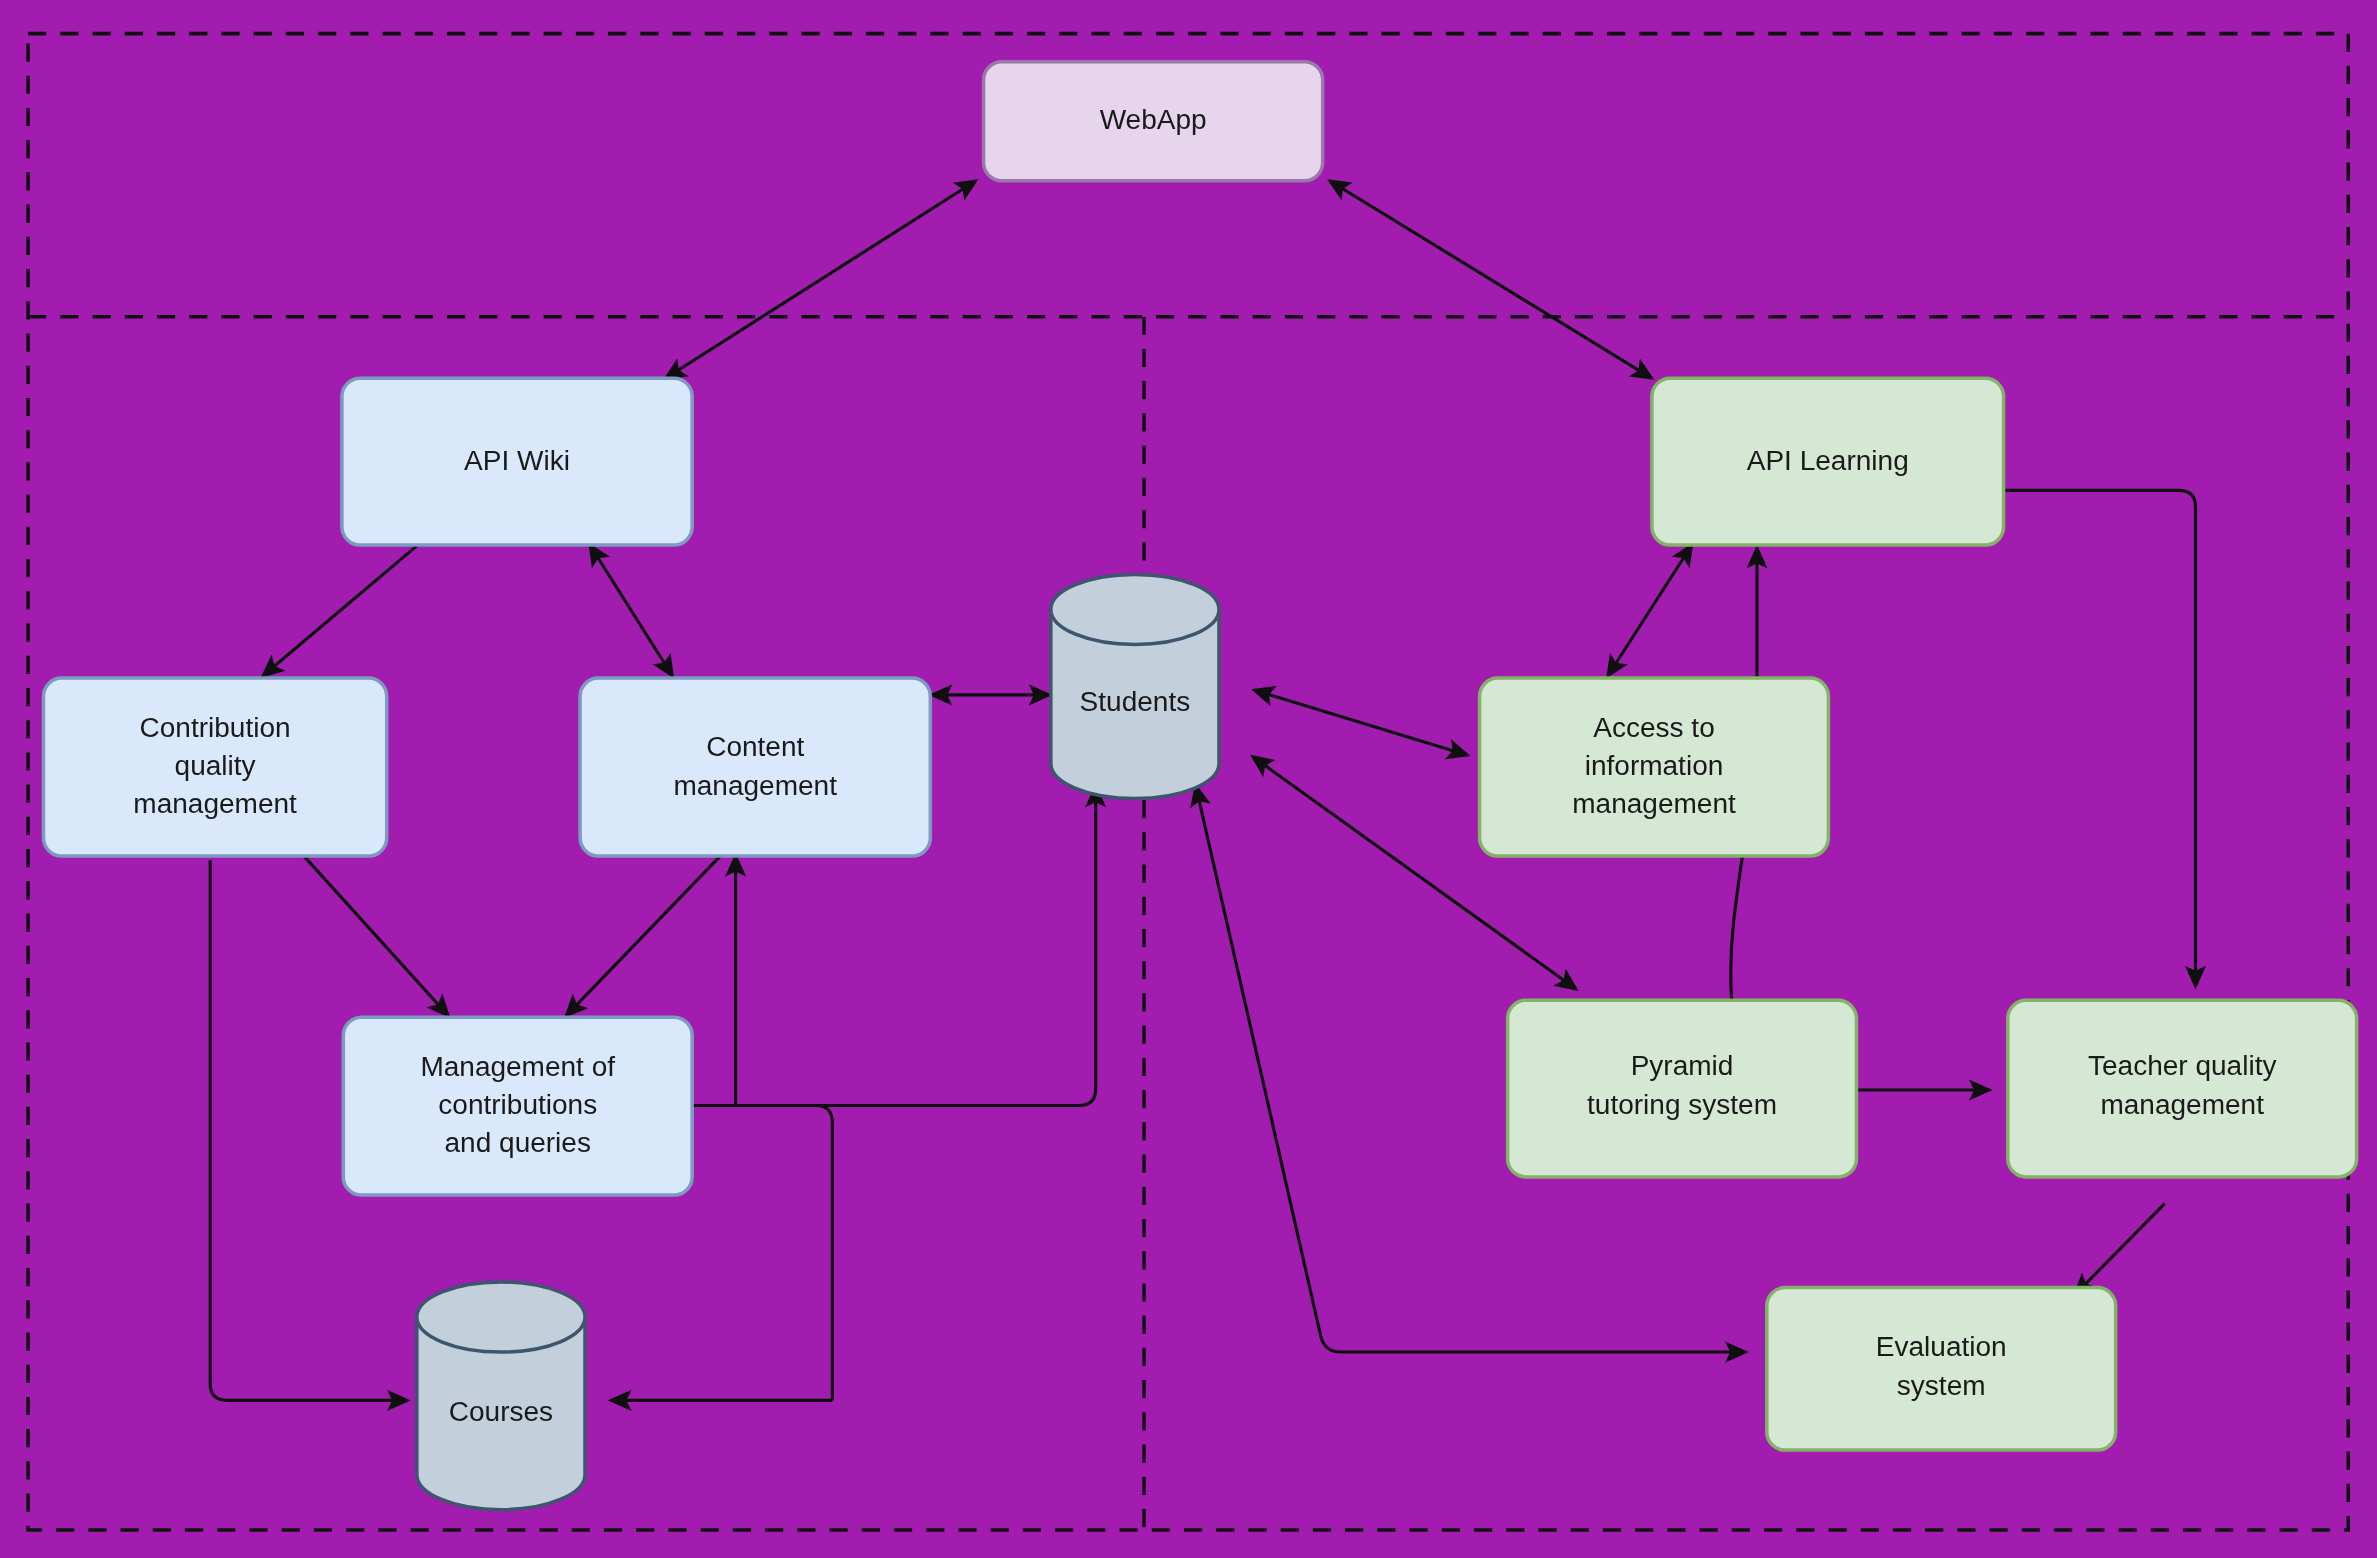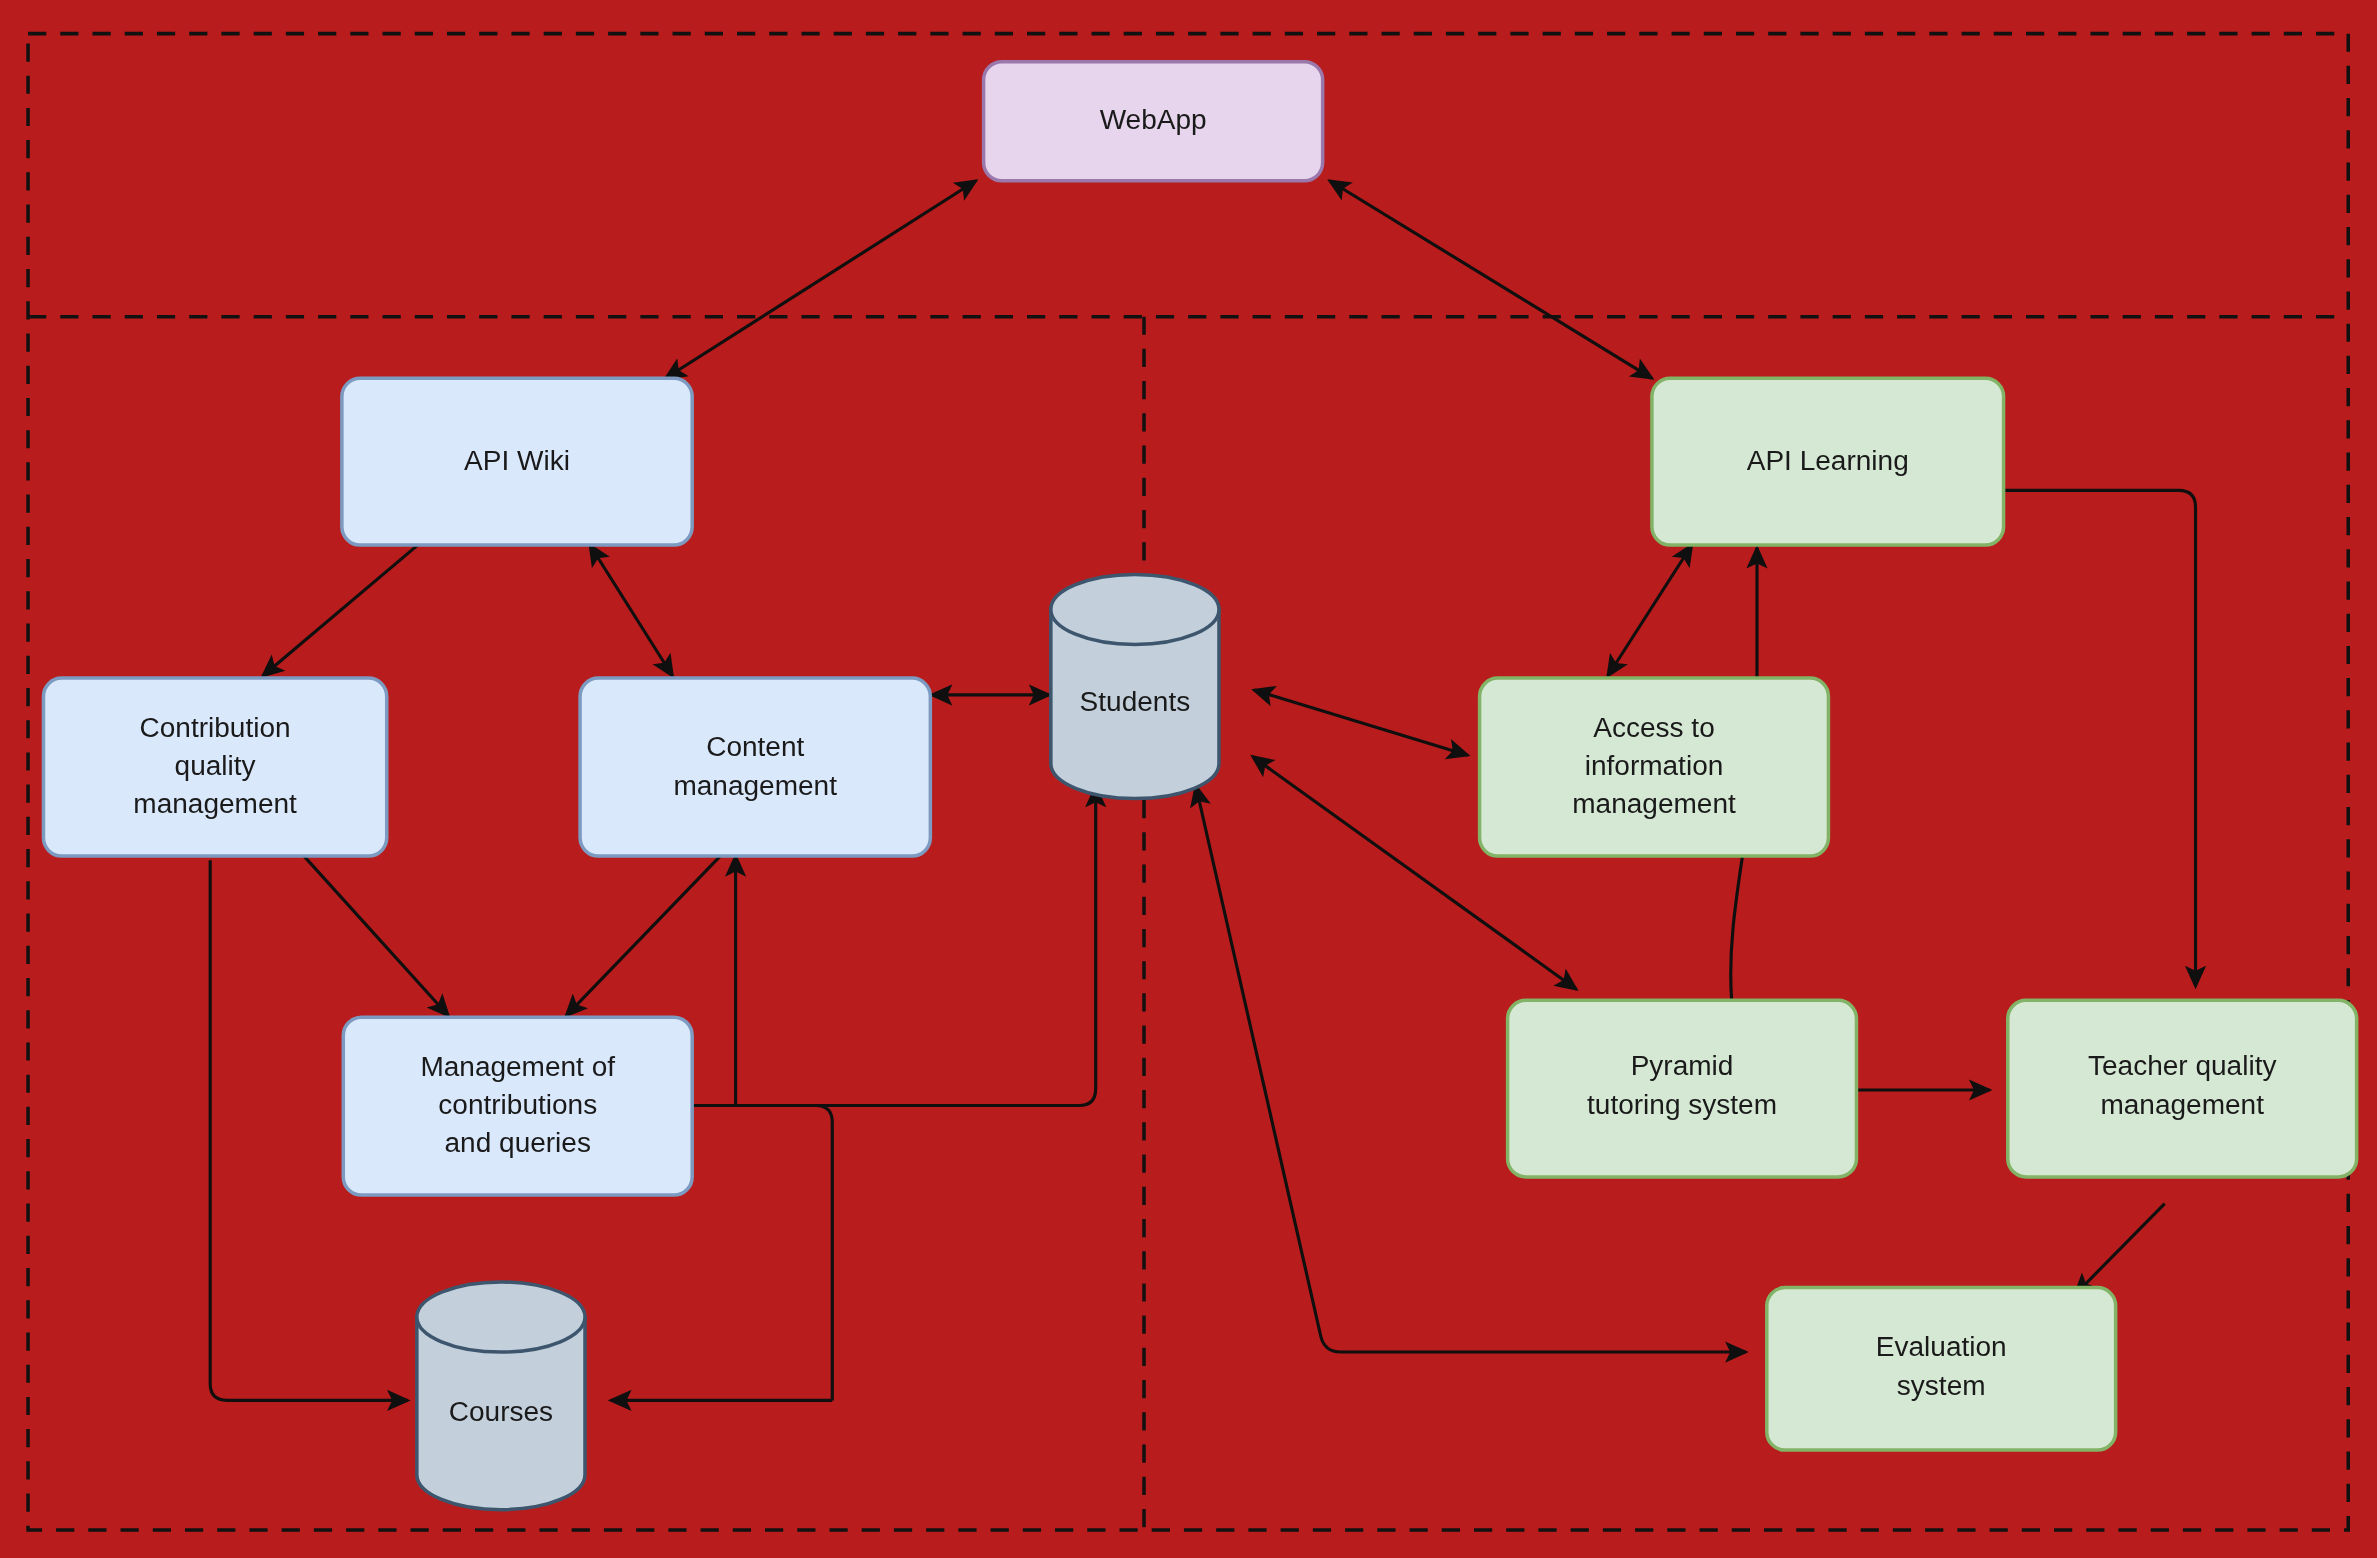--- a/index.html
+++ b/index.html
@@ -10,21 +10,21 @@
   body {
     width: 2377px;
     height: 1558px;
     font-family: "Liberation Sans", sans-serif;
     overflow: hidden;
   }
   #diagram-root {
     position: relative;
     width: 2377px;
     height: 1558px;
-    background: #b91c1c;
+    background: #a21caf;
   }
   svg#diagram-svg {
     position: absolute;
     top: 0;
     left: 0;
     width: 2377px;
     height: 1558px;
     display: block;
   }
   .node-label {

